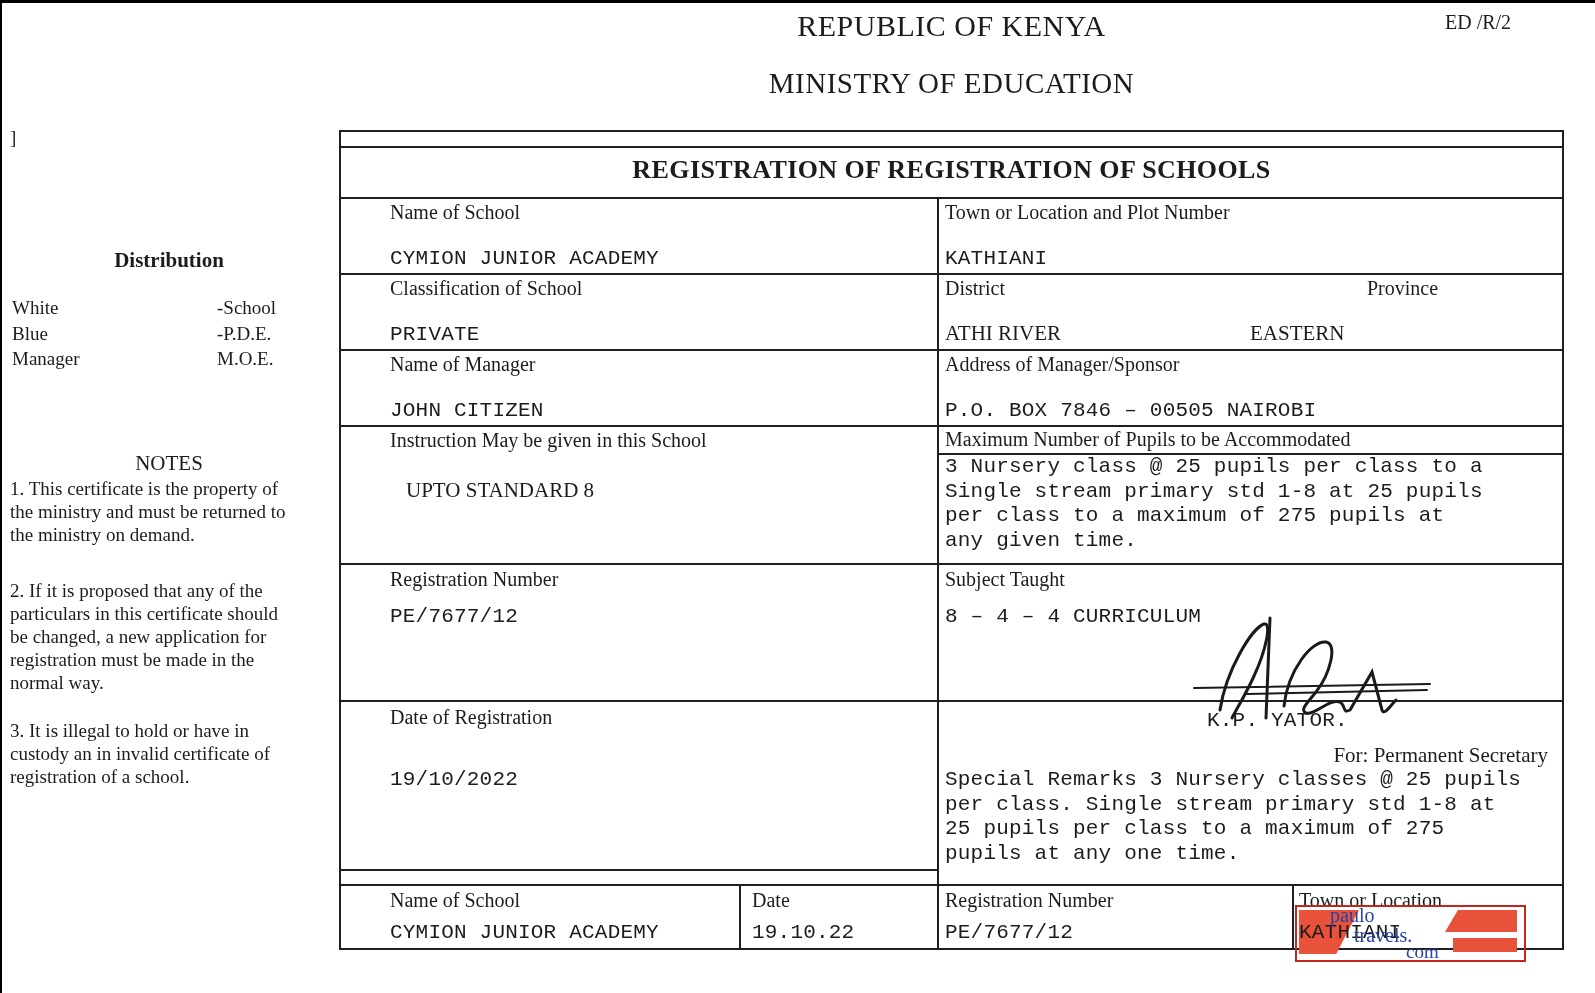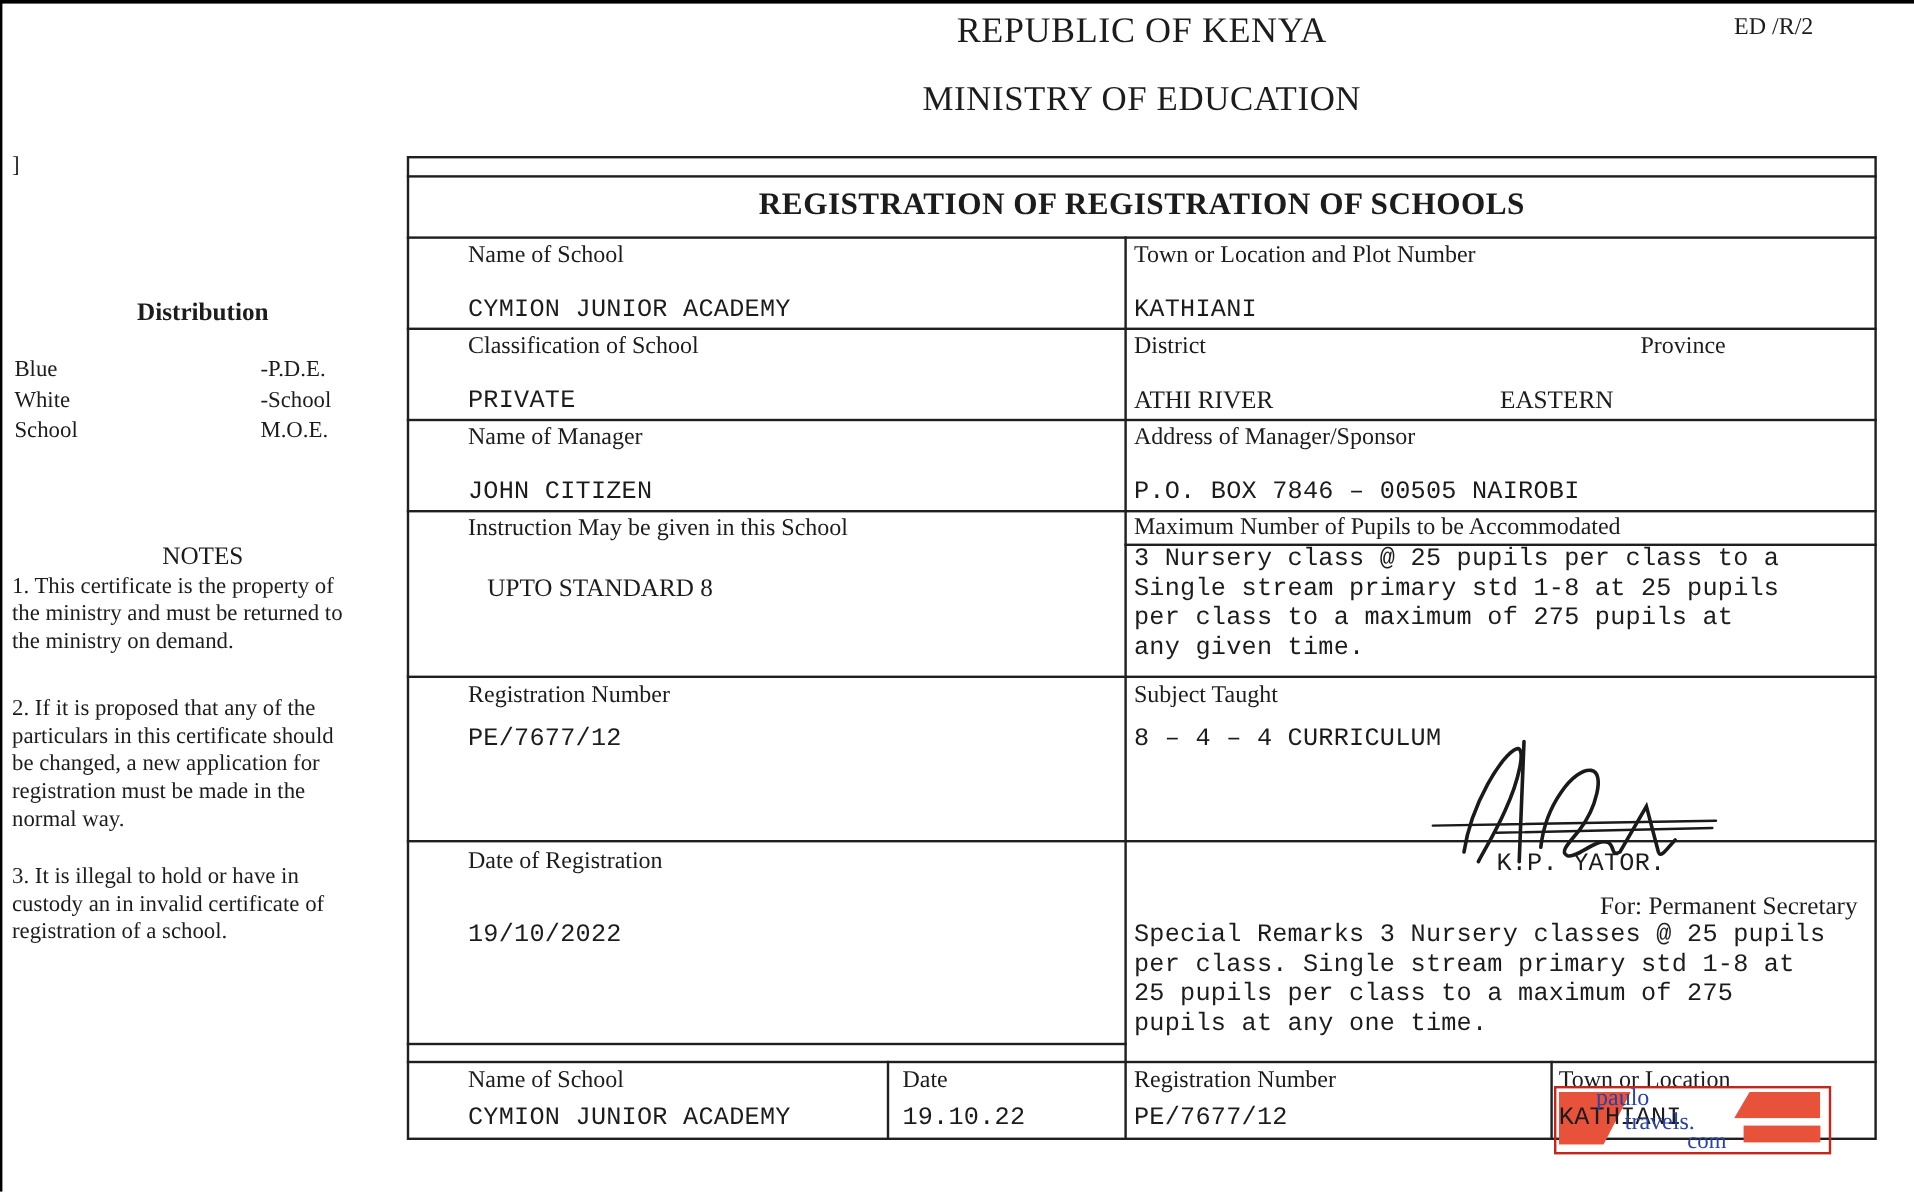--- a/index.html
+++ b/index.html
@@ -31,29 +31,29 @@
 
 <div class="abs center hdr1" style="left:337px;top:6px;width:1225px;">REPUBLIC OF KENYA</div>
 <div class="abs" style="left:1443px;top:8px;font-size:20px;">ED /R/2</div>
 <div class="abs center hdr2" style="left:337px;top:64px;width:1225px;">MINISTRY OF EDUCATION</div>
 <div class="abs" style="left:8px;top:124px;font-size:19px;">]</div>
 
 <div class="abs center" style="left:0;top:245px;width:334px;font-weight:bold;font-size:21px;">Distribution</div>
 
 <div class="abs" style="left:10px;top:294px;width:300px;font-size:19px;">
   <div style="position:relative;height:25.5px;">
+    <span>White</span>
+    <span style="position:absolute;left:205px;">-School</span>
+  </div>
+  <div style="position:relative;height:25.5px;">
     <span>Blue</span>
     <span style="position:absolute;left:205px;">-P.D.E.</span>
   </div>
   <div style="position:relative;height:25.5px;">
-    <span>White</span>
-    <span style="position:absolute;left:205px;">-School</span>
-  </div>
-  <div style="position:relative;height:25.5px;">
-    <span>School</span>
+    <span>Manager</span>
     <span style="position:absolute;left:205px;">M.O.E.</span>
   </div>
 </div>
 
 <div class="abs center" style="left:0;top:448px;width:334px;font-size:21px;">NOTES</div>
 <div class="abs notes" style="left:8px;top:474px;width:310px;">1.  This certificate is the property of
 the ministry and must be returned to
 the ministry on demand.</div>
 <div class="abs notes" style="left:8px;top:576px;width:310px;">2. If it is proposed that any of the
 particulars in this certificate should
@@ -116,21 +116,21 @@
 
 <svg class="sig-svg" viewBox="0 0 240 120">
   <g fill="none" stroke="#1a1a1a" stroke-width="3" stroke-linecap="round">
     <path d="M28,100 C34,60 60,18 72,14 C80,12 74,40 62,66 C54,84 44,100 40,108"></path>
     <path d="M78,8 L74,108"></path>
     <path d="M92,96 C96,60 120,30 134,32 C146,34 138,64 124,82 C114,94 108,100 114,103 C122,106 138,88 148,92 C154,95 150,104 158,100 L180,62 L190,100 C192,106 198,96 204,90"></path>
     <path d="M2,78 L238,74" stroke-width="2"></path>
     <path d="M55,84 L235,80" stroke-width="2"></path>
   </g>
 </svg>
-<div class="abs mono" style="left:1205px;top:706px;margin-left:40px;">K.P. YATOR.</div>
+<div class="abs mono" style="left:1205px;top:706px;">K.P. YATOR.</div>
 <div class="abs serif21" style="left:1190px;top:740px;width:356px;text-align:right;">For: Permanent Secretary</div>
 <div class="abs mono preline" style="left:943px;top:765px;width:612px;">Special Remarks 3 Nursery classes @ 25 pupils
 per class. Single stream primary std 1-8 at
 25 pupils per class to a maximum of 275
 pupils at any one time.</div>
 
 <div class="abs serif20" style="left:388px;top:886px;">Name of School</div>
 <div class="abs mono" style="left:388px;top:918px;">CYMION JUNIOR ACADEMY</div>
 <div class="abs serif20" style="left:750px;top:886px;">Date</div>
 <div class="abs mono" style="left:750px;top:918px;">19.10.22</div>

